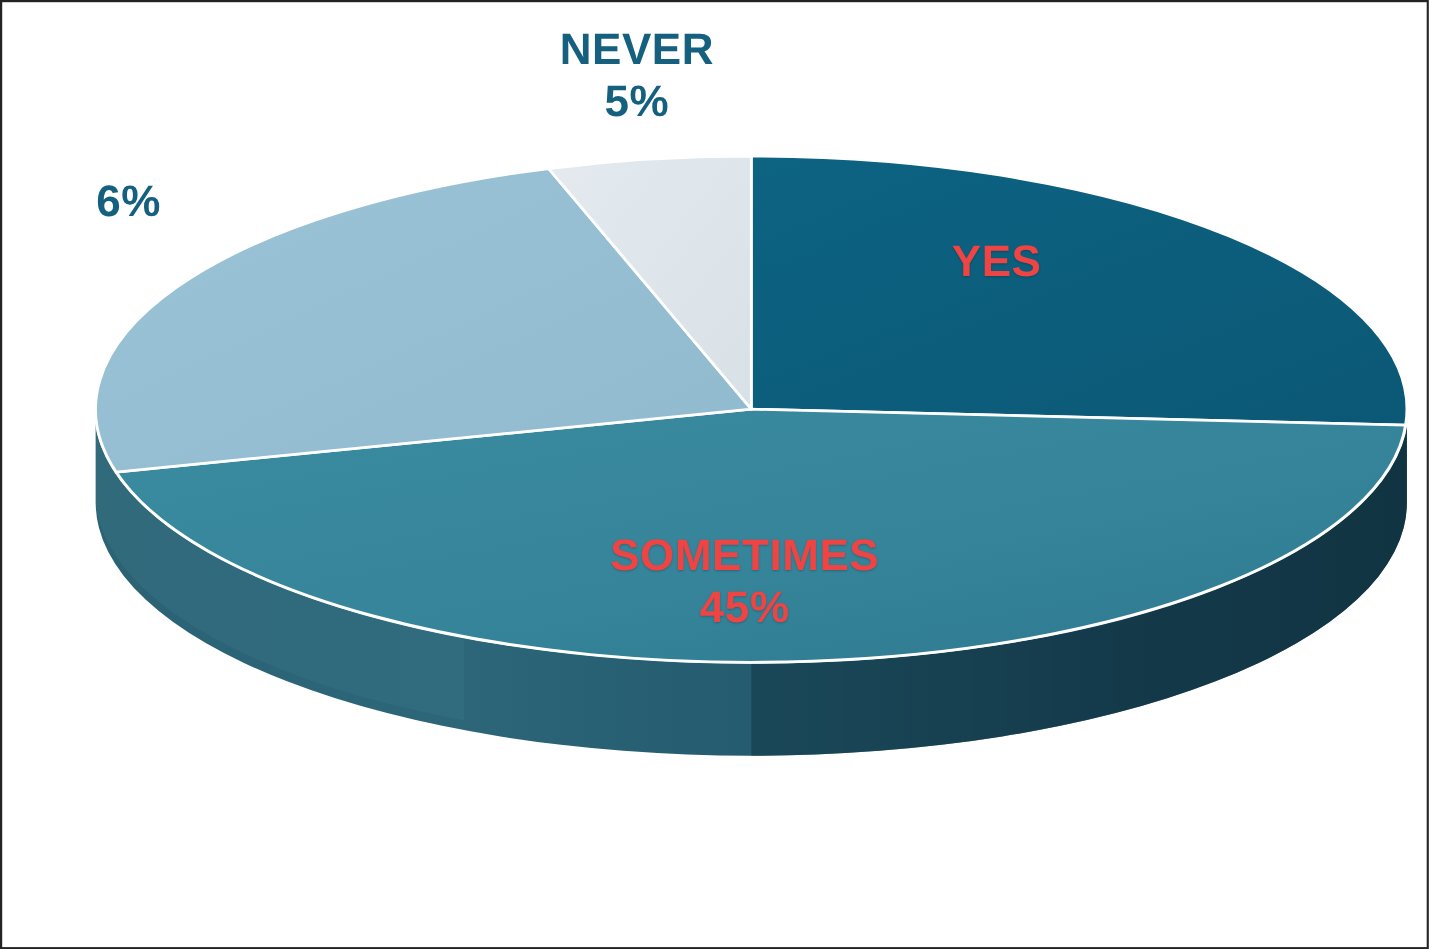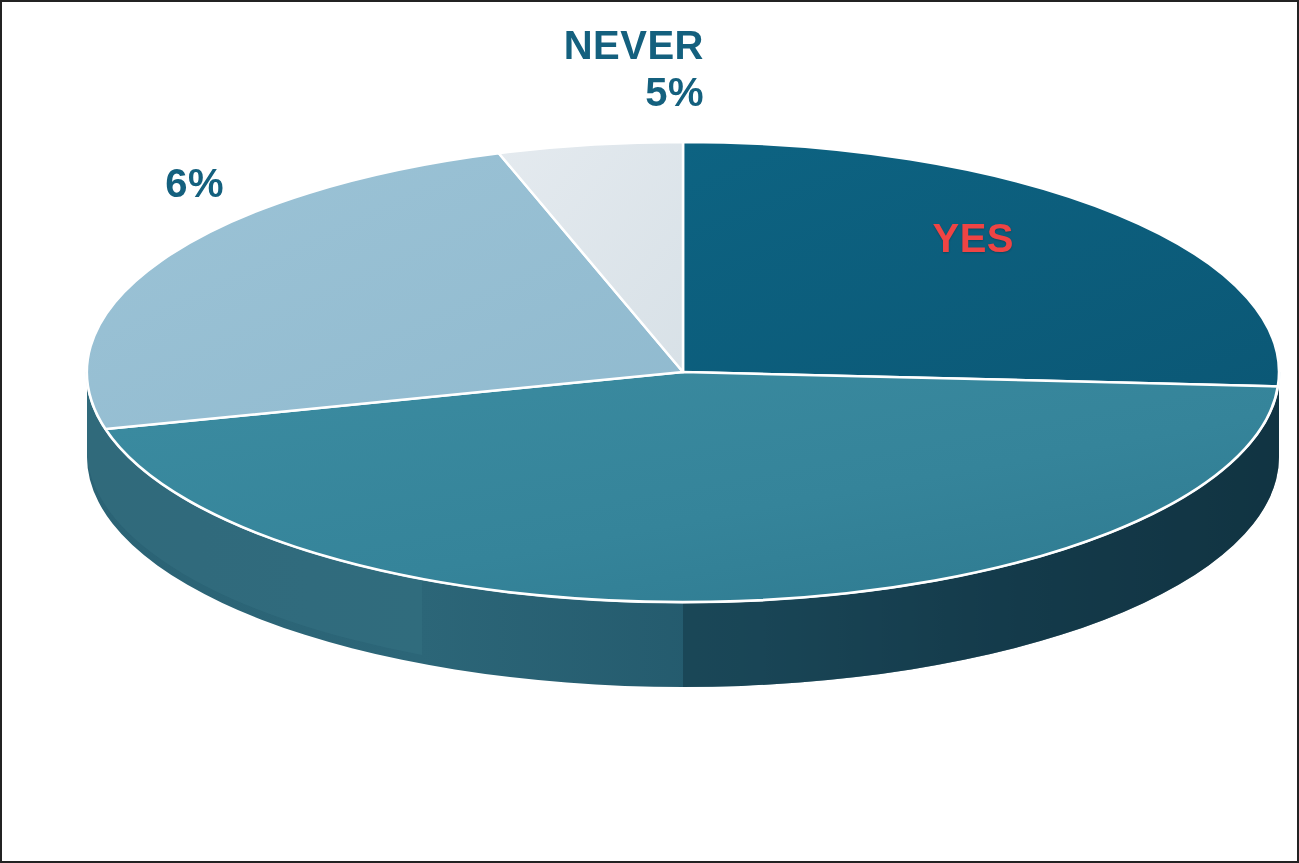--- a/index.html
+++ b/index.html
@@ -22,21 +22,21 @@
   #pie-svg {
     position: absolute;
     left: 0;
     top: 0;
     width: 1299px;
     height: 863px;
     display: block;
   }
   .slice-label {
     position: absolute;
-    text-align: right;
+    text-align: center;
     line-height: 1.08;
     font-weight: bold;
     letter-spacing: 0.5px;
     white-space: nowrap;
     pointer-events: none;
   }
   .slice-label .lab-name {
     display: block;
     font-size: 40px;
   }
@@ -126,20 +126,24 @@
       <path d="M 681 370 L 103.6 427.1 A 596 230 0 0 1 496.8 151.2 Z" fill="url(#topShadeRarely)" stroke="#ffffff" stroke-width="2.5" stroke-linejoin="round"></path>
 
       <path d="M 681 370 L 496.8 151.2 A 596 230 0 0 1 681 140 Z" fill="url(#topShadeNever)" stroke="#ffffff" stroke-width="2.5" stroke-linejoin="round"></path>
     </g>
   </svg>
 
   <div class="slice-label label-inside" id="label-yes">
     <span class="lab-name">YES</span>
   </div>
 
+  <div class="slice-label label-inside" id="label-sometimes">
+    <span class="lab-name">SOMETIMES</span>
+    <span class="lab-val">45%</span>
+  </div>
 
   <div class="slice-label label-outside" id="label-rarely">
     <span class="lab-val">6%</span>
   </div>
 
   <div class="slice-label label-outside" id="label-never">
     <span class="lab-name">NEVER</span>
     <span class="lab-val">5%</span>
   </div>
 

